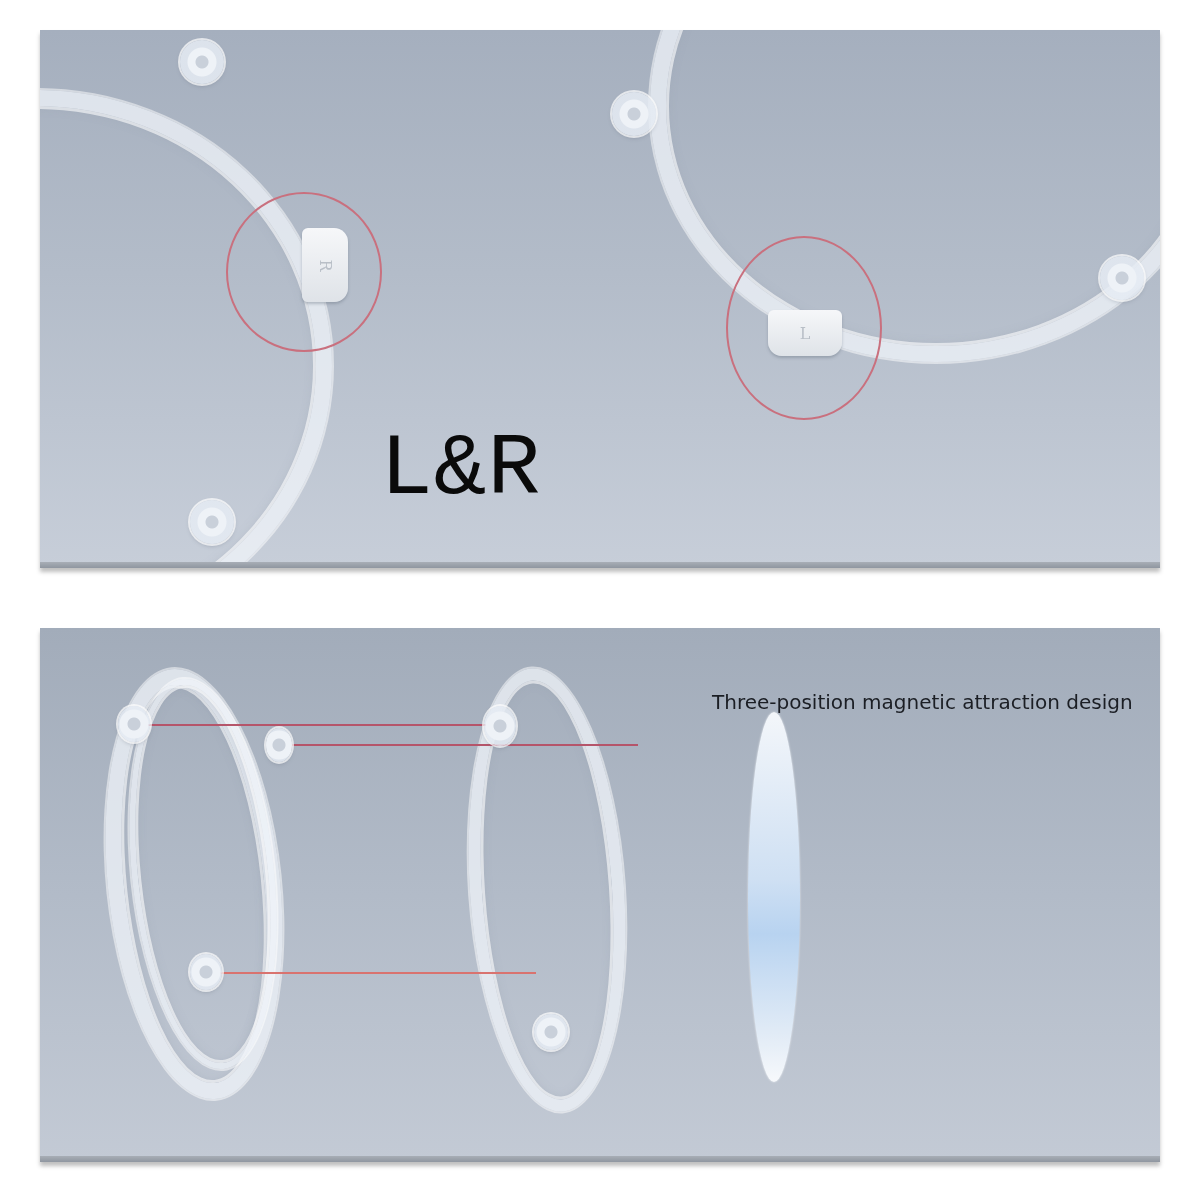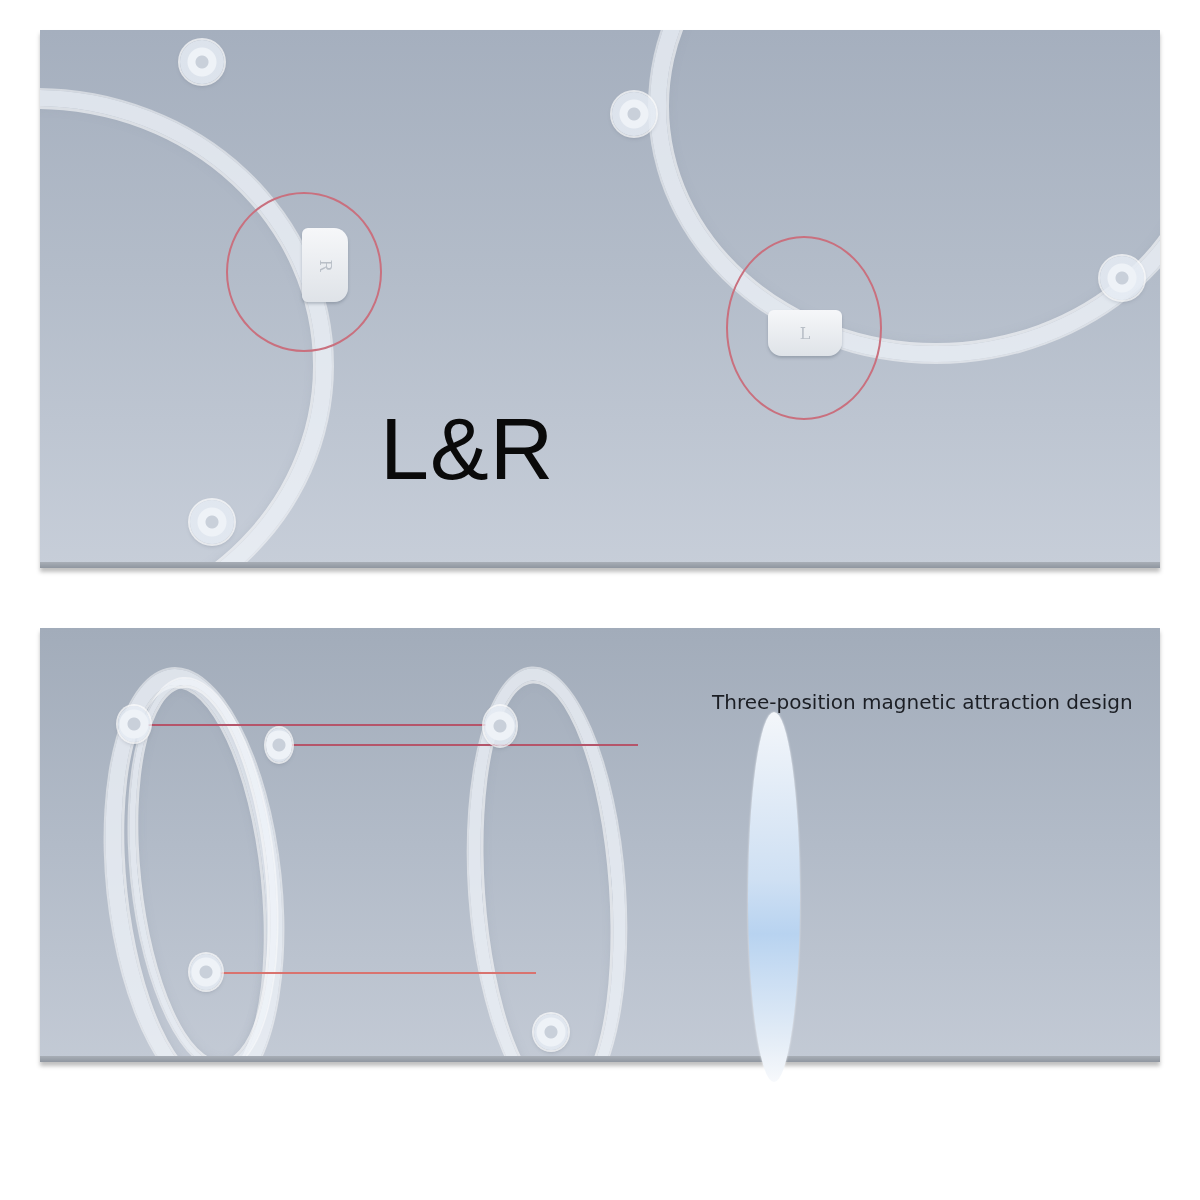--- a/index.html
+++ b/index.html
@@ -6,21 +6,21 @@
   body { width: 1200px; height: 1200px; position: relative; overflow: hidden; font-family: "DejaVu Sans", sans-serif; }
 
   .panel {
     position: absolute;
     left: 40px; width: 1120px;
     background: linear-gradient(180deg, #a5afbe 0%, #b3bcc9 45%, #c7ced9 100%);
     box-shadow: 0 4px 4px rgba(0,0,0,0.25);
     overflow: hidden;
   }
   .panel-top { top: 30px; height: 538px; }
-  .panel-bottom { top: 628px; height: 434px; background: linear-gradient(180deg, #a2acba 0%, #b2bbc8 50%, #c3cad5 100%); }
+  .panel-bottom { top: 628px; height: 534px; background: linear-gradient(180deg, #a2acba 0%, #b2bbc8 50%, #c3cad5 100%); }
 
   .panel::after {
     content: ""; position: absolute; left: 0; right: 0; bottom: 0; height: 6px;
     background: linear-gradient(180deg, #a8aeb6, #8f96a0);
   }
 
   .ring { position: absolute; border-radius: 50%; }
   .ring-glass {
     border: 16px solid rgba(240,244,250,0.75);
     box-shadow: inset 0 0 0 3px rgba(255,255,255,0.6), 0 0 0 2px rgba(255,255,255,0.5), inset 0 0 10px rgba(150,160,175,0.5);
@@ -37,22 +37,22 @@
     border-radius: 8px; box-shadow: 0 2px 3px rgba(90,100,115,0.35);
     color: #b9bfc7; font-family: "DejaVu Serif", serif; font-size: 16px;
     display: flex; align-items: center; justify-content: center;
   }
 
   .highlight-circle {
     position: absolute; border: 2px solid #c9707e; border-radius: 50%;
   }
 
   .big-label {
-    position: absolute; left: 340px; top: 368px;
-    font-family: Liberation Sans, sans-serif; font-size: 88px; font-weight: 400;
+    position: absolute; left: 340px; top: 390px;
+    font-family: Liberation Mono, monospace; font-size: 88px; font-weight: 400;
     color: #0a0a0a; letter-spacing: 1px;
   }
 
   .feature-text {
     position: absolute; font-family: "DejaVu Sans", sans-serif; font-size: 20px; color: #1b1e24;
     white-space: nowrap;
   }
 
   .connector { position: absolute; height: 2px; }
 

